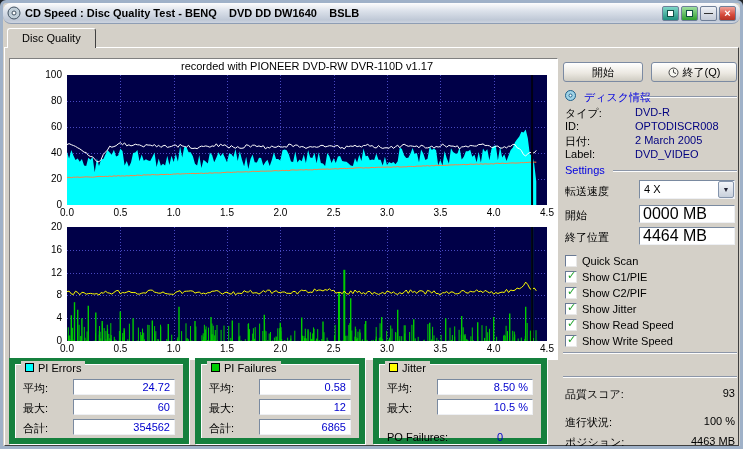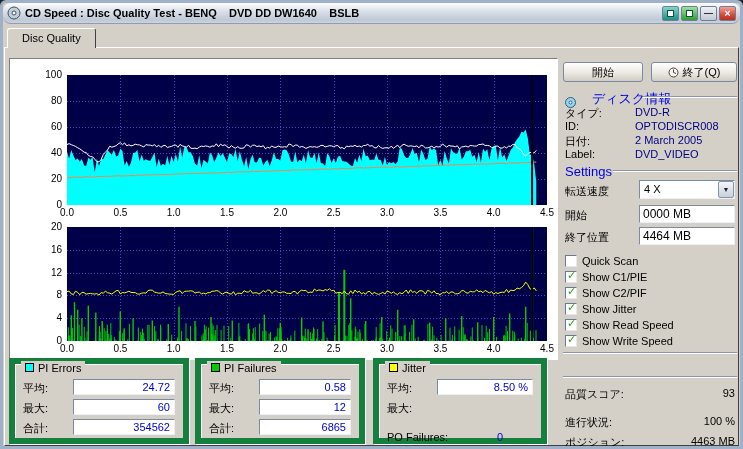--- a/index.html
+++ b/index.html
@@ -38,28 +38,28 @@
   .chart-header { position:absolute; top:1px; left:57px; width:480px; text-align:center; font-size:11px; color:#000; }
   svg.plot { position:absolute; left:57px; display:block; }
   #plot1 { top:16px; }
   #plot2 { top:168px; }
   .tick { position:absolute; font-size:10px; color:#000; }
 
   
   .btn { position:absolute; height:20px; font-size:11px; color:#000;
          background:linear-gradient(#ffffff,#ece9e2 55%,#cfccc2); border:1px solid #7b8aa2; border-radius:3px;
          display:flex; align-items:center; justify-content:center; gap:4px; cursor:default; }
-  .sec-h { position:absolute; font-size:13px; color:#0000e0; display:flex; align-items:flex-end; gap:16px; }
+  .sec-h { position:absolute; font-size:11px; color:#0000e0; display:flex; align-items:flex-start; gap:8px; }
   .sec-line { position:absolute; height:2px; border-top:1px solid #8c96a8; border-bottom:1px solid #fdfdfd; }
   .hdiv { position:absolute; height:2px; border-top:1px solid #8c96a8; border-bottom:1px solid #fdfdfd; }
   .info-row { position:absolute; left:560px; width:172px; font-size:11px; display:flex; }
   .info-label { width:70px; color:#000; }
   .info-value { color:#000080; }
   .set-label { position:absolute; left:560px; font-size:11px; color:#000; }
-  .field { position:absolute; left:634px; width:96px; height:18px; background:#fff; font-size:12px; color:#000;
+  .field { position:absolute; left:634px; width:96px; height:18px; background:#fff; font-size:16px; color:#000;
            border:1px solid; border-color:#7a8aa0 #eef0f4 #eef0f4 #7a8aa0; padding:2px 3px; }
   .combo { position:absolute; left:634px; width:96px; height:19px; background:#fff;
            border:1px solid; border-color:#7a8aa0 #eef0f4 #eef0f4 #7a8aa0; display:flex; }
   .combo-text { flex:1; font-size:11px; padding:2px 4px; }
   .combo-btn { width:16px; background:linear-gradient(#f4f6fa,#c8d0dc); border:1px solid #8494ac; border-radius:2px;
                font-size:7px; color:#223; display:flex; align-items:center; justify-content:center; }
   .cb-row { position:absolute; left:560px; height:14px; display:flex; align-items:center; gap:5px; font-size:11px; color:#000; }
   .cb { width:12px; height:12px; background:#fff; border:1px solid; border-color:#6a7a94 #e8e8e8 #e8e8e8 #6a7a94; position:relative; }
   .cb .ck { position:absolute; left:1px; top:-3px; font-size:11px; font-weight:bold; color:#1fa32a; }
   .kv-row { position:absolute; left:560px; width:170px; display:flex; justify-content:space-between; font-size:11px; color:#000;margin-top:29px; }
@@ -97,20 +97,21 @@
     <span class="tb-btn tb-red">×</span>
   </div>
 
   <div class="tabstrip">
     <span class="tab">Disc Quality</span>
   </div>
 
   <div class="tabpage" id="tabpage">
 
     <div class="chart-panel" id="chart-panel">
+      <div class="chart-header">recorded with PIONEER DVD-RW  DVR-110D v1.17</div>
       <svg id="plot1" class="plot" width="480" height="130" viewBox="0 0 480 130">
           <rect x="0" y="0" width="480" height="130" fill="#000048"></rect>
           <g stroke="#4848c0" stroke-width="1" stroke-dasharray="1 2" shape-rendering="crispEdges">
             <line x1="0" y1="104.5" x2="480" y2="104.5"></line>
             <line x1="0" y1="78.5" x2="480" y2="78.5"></line>
             <line x1="0" y1="52.5" x2="480" y2="52.5"></line>
             <line x1="0" y1="26.5" x2="480" y2="26.5"></line>
             <line x1="53.5" y1="0" x2="53.5" y2="130"></line>
             <line x1="107.5" y1="0" x2="107.5" y2="130"></line>
             <line x1="160.5" y1="0" x2="160.5" y2="130"></line>
@@ -704,20 +705,21 @@
           <div class="stat-field" style="top: 55px;">6865</div>
         </div>
         <div class="stat-group" style="left: 368px; width: 174px;">
           <div class="stat-title">
             <span class="swatch" style="background: rgb(255, 255, 0);"></span>
             <span>Jitter</span>
           </div>
           <div class="stat-label" style="top: 17px;">平均:</div>
           <div class="stat-field" style="top: 15px;">8.50 %</div>
           <div class="stat-label" style="top: 37px;">最大:</div>
+          <div class="stat-field" style="top: 35px;">10.5 %</div>
           <div class="stat-label" style="top: 67px;">PO Failures:</div>
           <div class="po-value" style="top: 67px;">0</div>
         </div>
       </div>
   <div class="info-row" style="top: 58px;">
         <span class="info-label">タイプ:</span>
         <span class="info-value">DVD-R</span>
       </div>
       <div class="info-row" style="top: 72px;">
         <span class="info-label">ID:</span>

